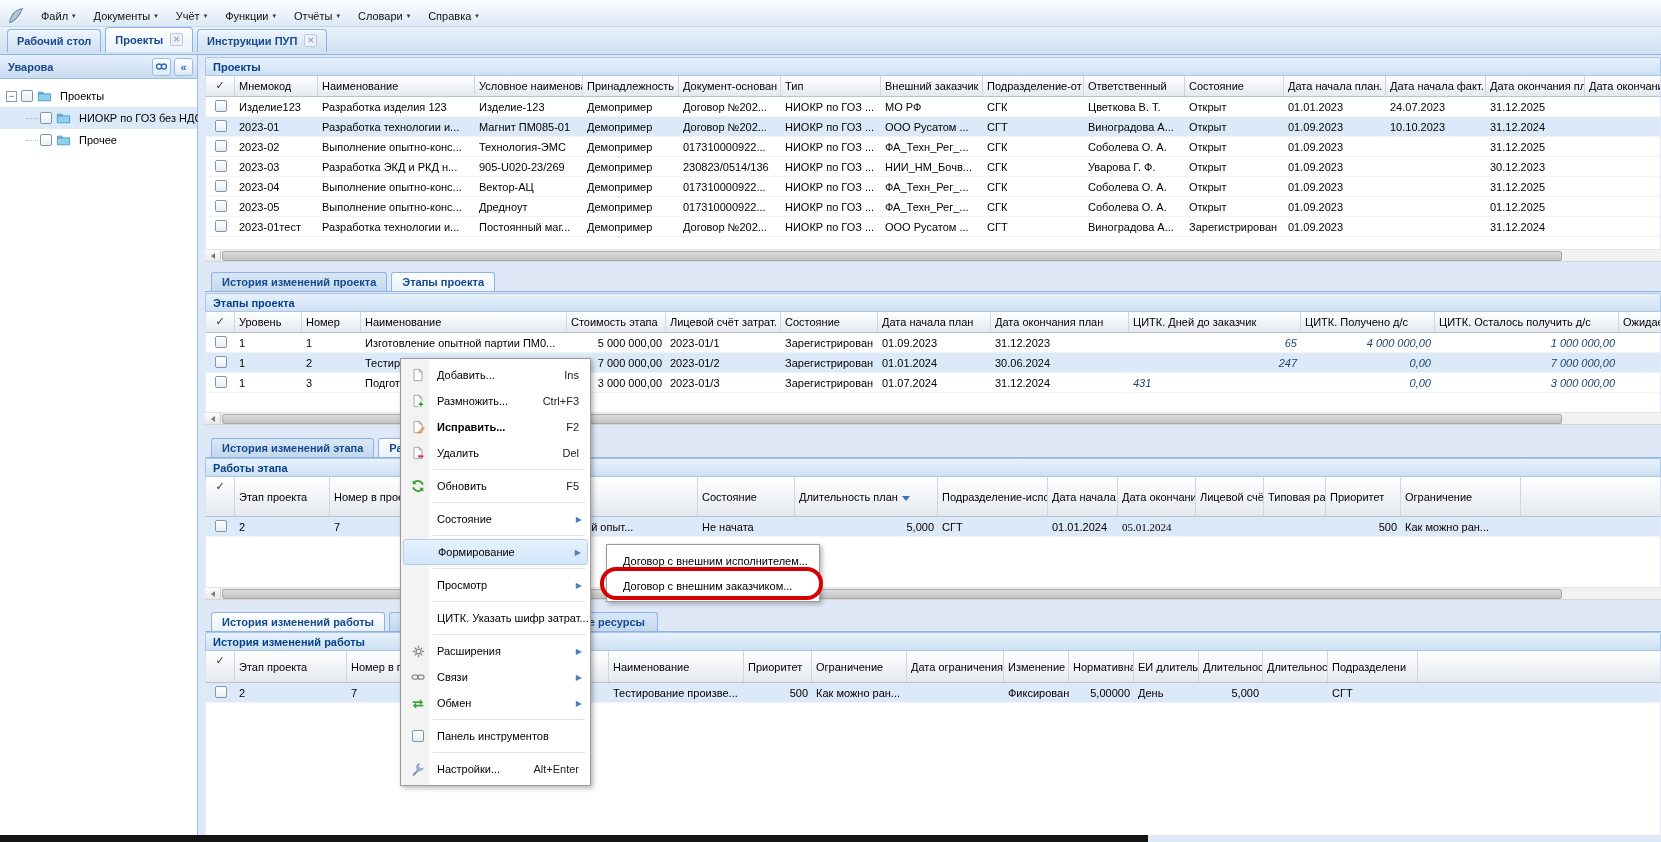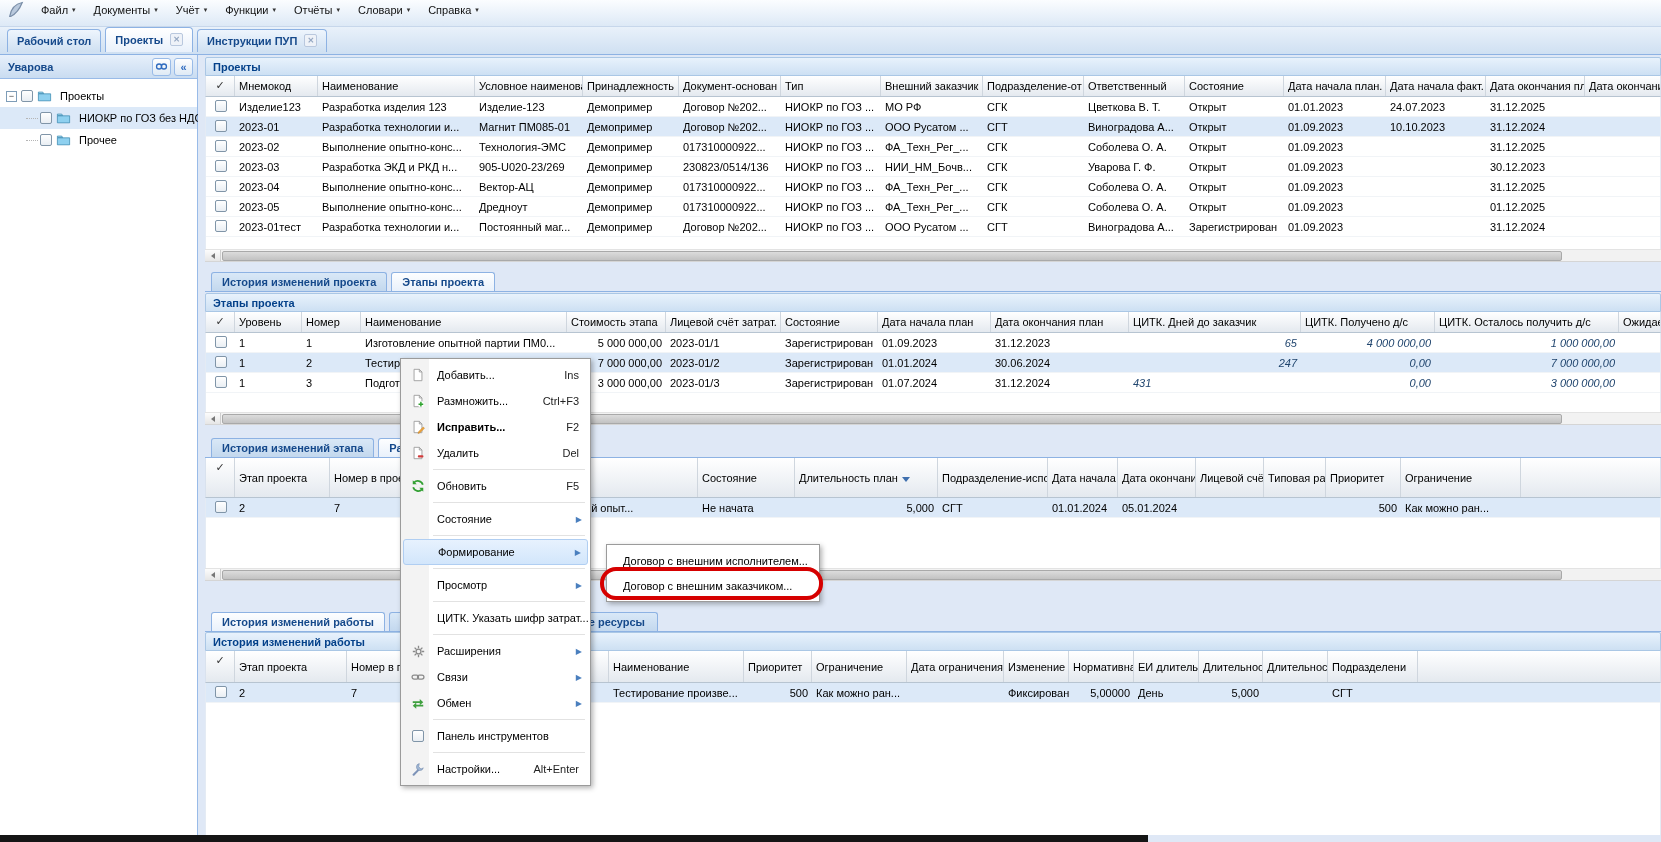--- a/index.html
+++ b/index.html
@@ -2,21 +2,21 @@
 <html><head>
 <meta charset="utf-8">
 <style>
   * { box-sizing: border-box; margin:0; padding:0; }
   html,body { width:1661px; height:842px; overflow:hidden; }
   body { font-family:"Liberation Sans", sans-serif; font-size:11px; color:#000; background:#fff; position:relative; }
 
   
   #menubar { position:absolute; left:0; top:0; width:1661px; height:27px;
     background:linear-gradient(#fbfdff,#dde9f6); border-bottom:1px solid #c7d7eb;
-    display:flex; align-items:flex-start; padding-left:4px; }
+    display:flex; align-items:flex-end; padding-left:4px; }
   .applogo { width:20px; height:20px; margin:0 6px 0 2px; }
   .mbitem { display:flex; align-items:center; padding:4px 9px; color:#111; cursor:default; }
   .mbitem .caret { font-size:7px; color:#333; margin-left:4px; }
 
   
   #tabbar { position:absolute; left:0; top:27px; width:1661px; height:28px;
     background:linear-gradient(#e9f1fa,#cfe0f2); border-bottom:1px solid #8db2e3;
     display:flex; align-items:flex-start; padding-left:3px; }
   .mtab { display:flex; align-items:center; margin:0 0 0 4px; padding:4px 9px 5px;
     border:1px solid #8db2e3; border-bottom:none; border-radius:4px 4px 0 0;
@@ -451,20 +451,21 @@
         </div>
       <div class="hsthumb"></div>
     </div>
   </div>
 
   <div class="tabstrip" style="top:381px">
       <div class="tab"><span>История изменений этапа</span></div>
       <div class="tab active" style="width: 130px;"><span>Раб</span></div>
     </div>
   <div class="panel" style="top:403px">
+    <div class="ptitle"><span>Работы этапа</span></div>
     <div class="ghead h40">
         <div class="gc ck" style="width: 29px;">✓</div>
         <div class="gc" style="width: 95px;"><span>Этап проекта</span></div>
         <div class="gc" style="width: 111px;"><span>Номер в проект</span></div>
         <div class="gc" style="width: 257px;"><span>Наименование</span></div>
         <div class="gc" style="width: 97px;"><span>Состояние</span></div>
         <div class="gc" style="width: 143px;"><span>Длительность план</span><span class="sortarr"></span></div>
         <div class="gc" style="width: 110px;"><span>Подразделение-исполнитель..</span></div>
         <div class="gc" style="width: 70px;"><span>Дата начала план.</span></div>
         <div class="gc" style="width: 78px;"><span>Дата окончания план</span></div>
@@ -479,21 +480,21 @@
           <div class="gc ckc" style="width: 29px;">
             <span class="cb"></span>
           </div>
           <div class="gc" style="width: 95px;">2</div>
           <div class="gc" style="width: 111px;">7</div>
           <div class="gc" style="width: 257px;">Тестирование произведенной опыт...</div>
           <div class="gc" style="width: 97px;">Не начата</div>
           <div class="gc" style="width: 143px; text-align: right;">5,000</div>
           <div class="gc" style="width: 110px;">СГТ</div>
           <div class="gc" style="width: 70px;">01.01.2024</div>
-          <div class="gc" style="width: 78px;">05.01.2024</div>
+          <div class="gc" style="width: 78px; font-family: Liberation Serif, serif;">05.01.2024</div>
           <div class="gc" style="width: 68px;"></div>
           <div class="gc" style="width: 62px;"></div>
           <div class="gc" style="width: 75px; text-align: right;">500</div>
           <div class="gc" style="width: 120px;">Как можно ран...</div>
           <div class="gc" style="width: 141px;"></div>
         </div>
       </div>
     <div class="hscroll">
       <div class="hsbtn">
           <span class="tri"></span>

